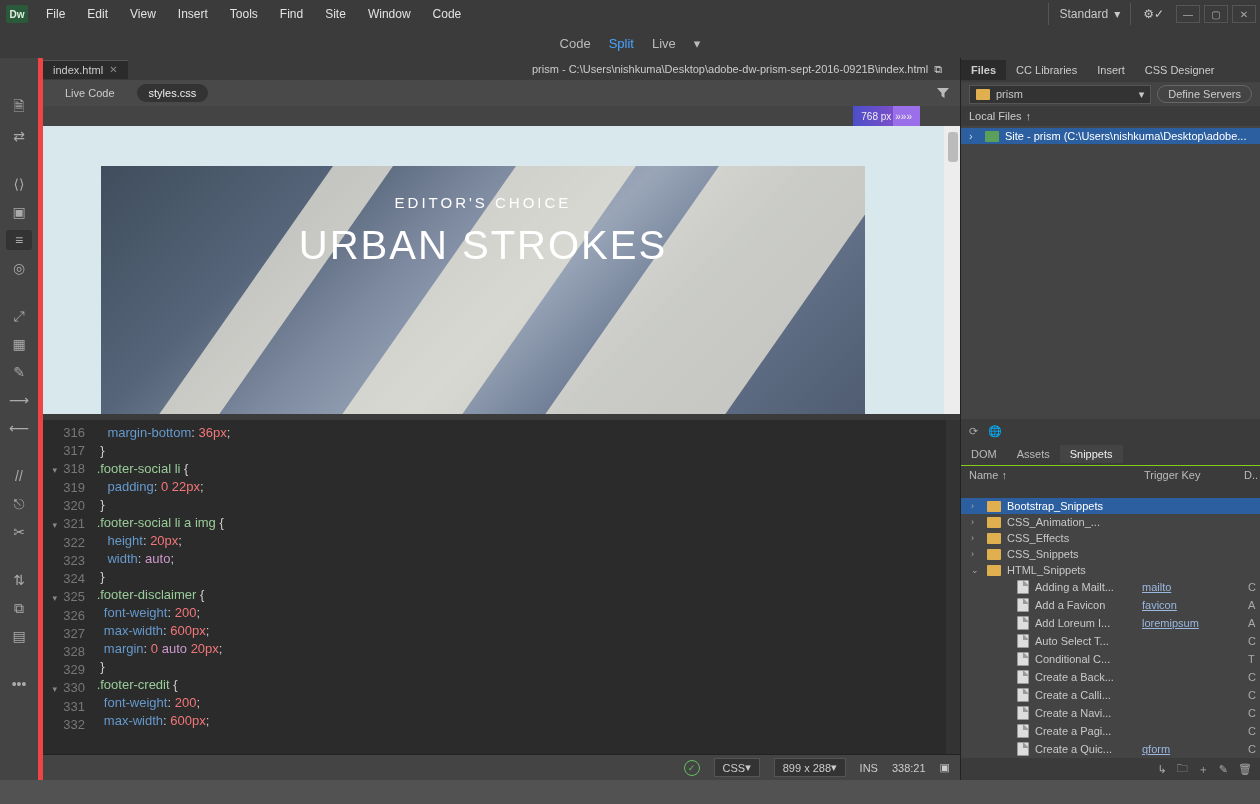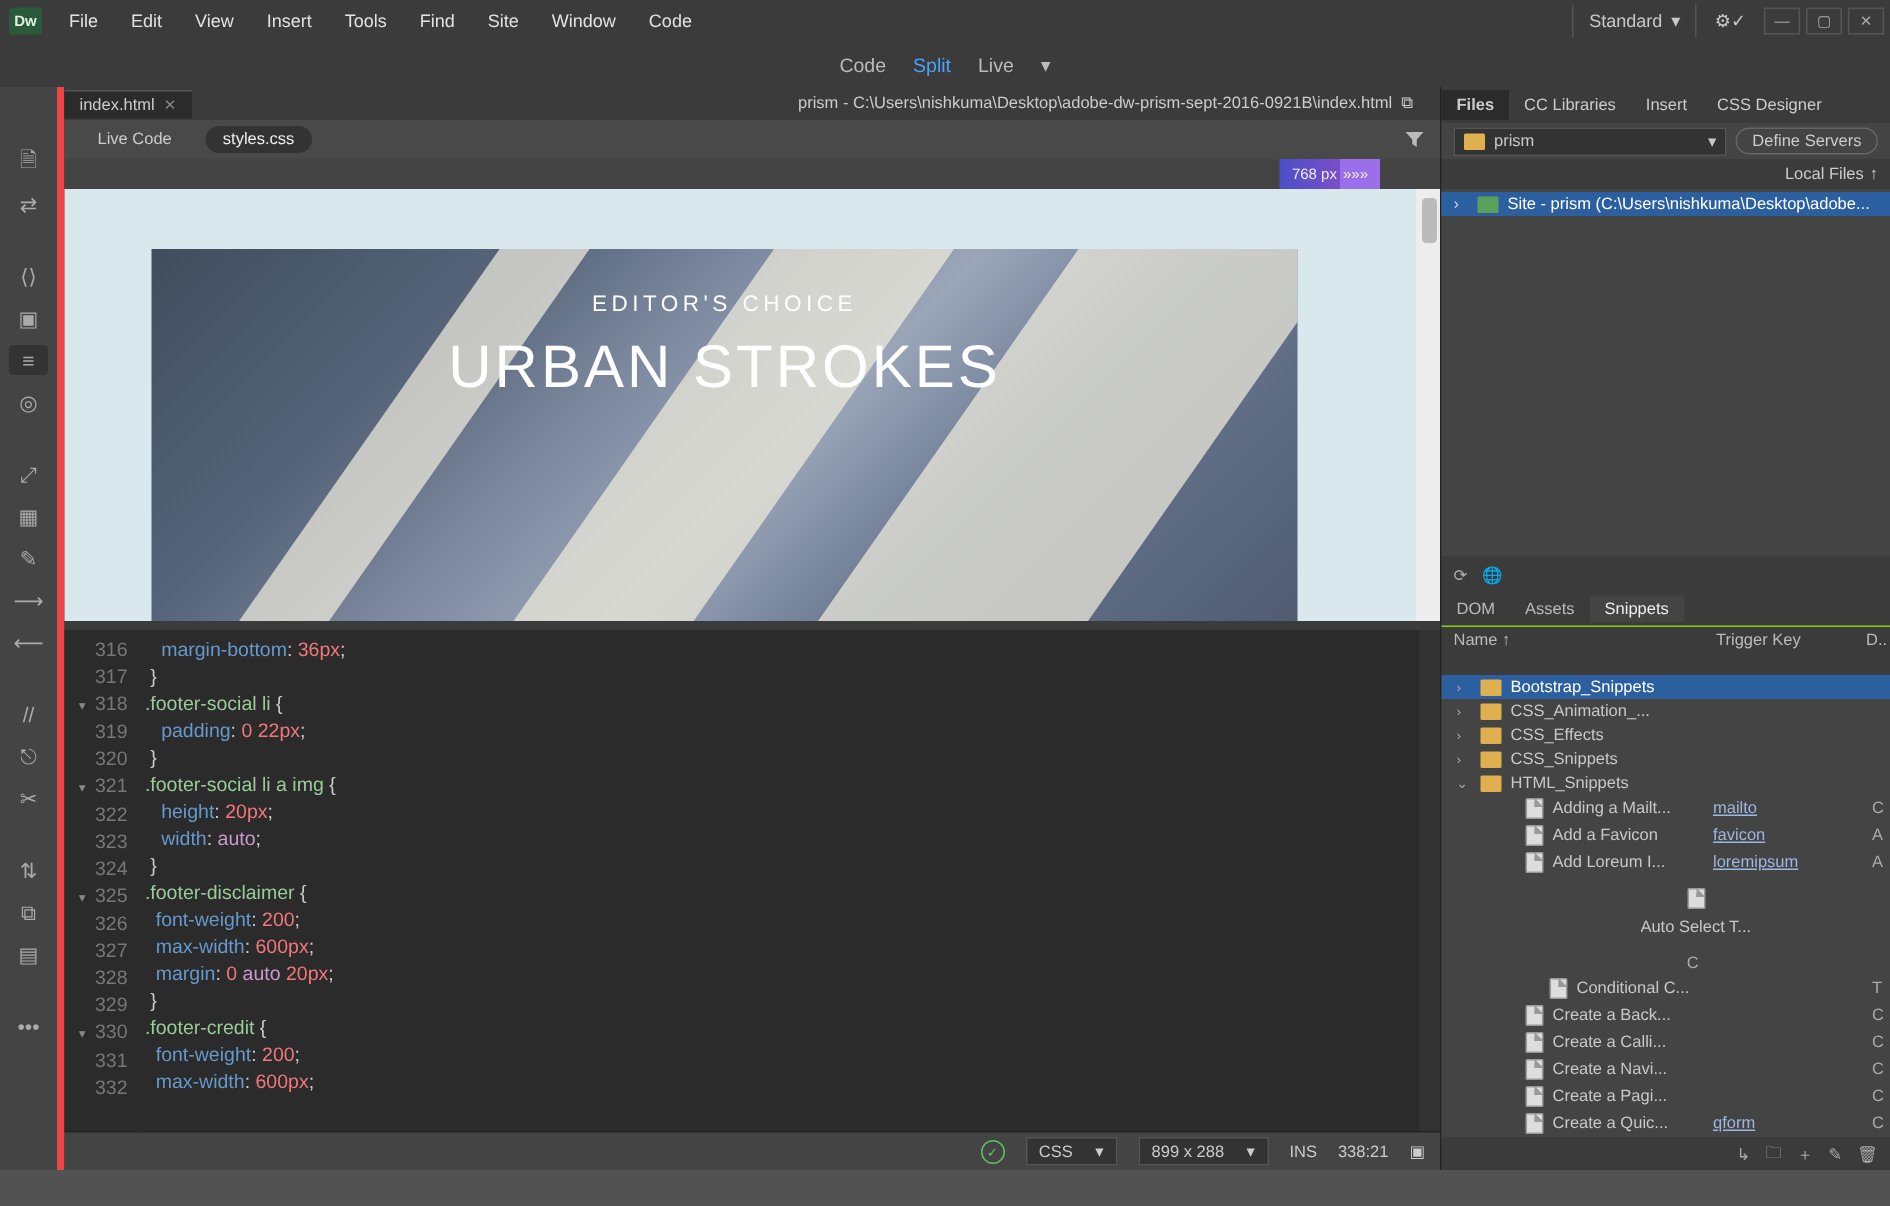--- a/index.html
+++ b/index.html
@@ -49,30 +49,30 @@
 .code-lines { flex:1; padding:4px 0; line-height:18px; white-space:pre; color:#ccc; }
 .c-sel  { color:#99cc99; }
 .c-prop { color:#6699cc; }
 .c-punc { color:#ccc; }
 .c-num  { color:#f2777a; }
 .c-kw   { color:#cc99cc; }
 .splitter { height:6px; background:#3b3b3b; }
 .status-bar { height:26px; background:#444; display:flex; align-items:center; padding:0 10px; font-size:11px; color:#ccc; gap:14px; border-top:1px solid #222; }
 .status-bar .spacer-flex { flex:1; }
 .badge-ok { width:16px; height:16px; border:1.5px solid #60c060; border-radius:50%; display:flex; align-items:center; justify-content:center; color:#60c060; font-size:9px; }
-.dd-field { background:#333; border:1px solid #555; padding:2px 8px; display:flex; align-items:center; gap:15px; }
+.dd-field { background:#333; border:1px solid #555; padding:2px 8px; display:flex; align-items:center; gap:0; }
 .bottom-bar { position:absolute; left:0; right:0; bottom:0; height:24px; background:#525252; }
 .right-panel { position:absolute; top:58px; right:0; width:300px; bottom:24px; background:#444; display:flex; flex-direction:column; font-size:11px; border-left:1px solid #222; }
 .panel-tabs { height:24px; background:#3b3b3b; display:flex; align-items:center; }
 .panel-tab { padding:4px 10px; color:#ccc; cursor:default; }
 .panel-tab.active { background:#2b2b2b; font-weight:bold; }
 .site-row { height:24px; display:flex; align-items:center; gap:6px; padding:0 8px; background:#444; }
 .site-dd { flex:1; background:#333; border:1px solid #555; padding:2px 6px; display:flex; align-items:center; }
 .define-btn { border:1px solid #666; border-radius:10px; padding:2px 10px; color:#ccc; }
-.local-files-hdr { height:20px; background:#3b3b3b; padding:2px 8px; color:#ccc; display:flex; align-items:center; gap:4px;justify-content:flex-end; }
+.local-files-hdr { height:20px; background:#3b3b3b; padding:2px 8px; color:#ccc; display:flex; align-items:center; gap:4px; }
 .file-tree { background:#444; padding:2px 0; }
 .file-row { display:flex; align-items:center; gap:6px; padding:2px 8px; }
 .file-row.sel { background:#2b5fa0; color:#fff; }
 .folder-icon { width:14px; height:11px; background:#e0b050; border-radius:1px; }
 .folder-icon.green { background:#5aa05a; }
 .file-icon { width:12px; height:14px; background:#ddd; border:1px solid #999; border-radius:1px; position:relative; }
 .file-icon::after { content:""; position:absolute; right:-1px; top:-1px; border:3px solid transparent; border-left-color:#999; border-bottom-color:#999; }
 .panel-gap { flex:1; background:#444; }
 .mini-tabs { height:22px; background:#3b3b3b; display:flex; align-items:center; }
 .mini-tab { padding:3px 10px; color:#bbb; cursor:default; }
@@ -326,28 +326,28 @@
         <span class="tkey">favicon</span>
         <span class="dchar">A</span>
       </div>
       <div class="snip-row" style="padding-left: 40px;">
         <span class="exp"></span>
         <span class="file-icon"></span>
         <span style="white-space: nowrap; overflow: hidden; text-overflow: ellipsis; flex: 1 1 0%;">Add Loreum I...</span>
         <span class="tkey">loremipsum</span>
         <span class="dchar">A</span>
       </div>
-      <div class="snip-row" style="padding-left: 40px; flex-direction: column;">
+      <div class="snip-row" style="padding-left: 40px;">
         <span class="exp"></span>
         <span class="file-icon"></span>
         <span style="white-space: nowrap; overflow: hidden; text-overflow: ellipsis; flex: 1 1 0%;">Auto Select T...</span>
         <span class="tkey"></span>
         <span class="dchar">C</span>
       </div>
-      <div class="snip-row" style="padding-left: 56px;">
+      <div class="snip-row" style="padding-left: 40px;">
         <span class="exp"></span>
         <span class="file-icon"></span>
         <span style="white-space: nowrap; overflow: hidden; text-overflow: ellipsis; flex: 1 1 0%;">Conditional C...</span>
         <span class="tkey"></span>
         <span class="dchar">T</span>
       </div>
       <div class="snip-row" style="padding-left: 40px;">
         <span class="exp"></span>
         <span class="file-icon"></span>
         <span style="white-space: nowrap; overflow: hidden; text-overflow: ellipsis; flex: 1 1 0%;">Create a Back...</span>

